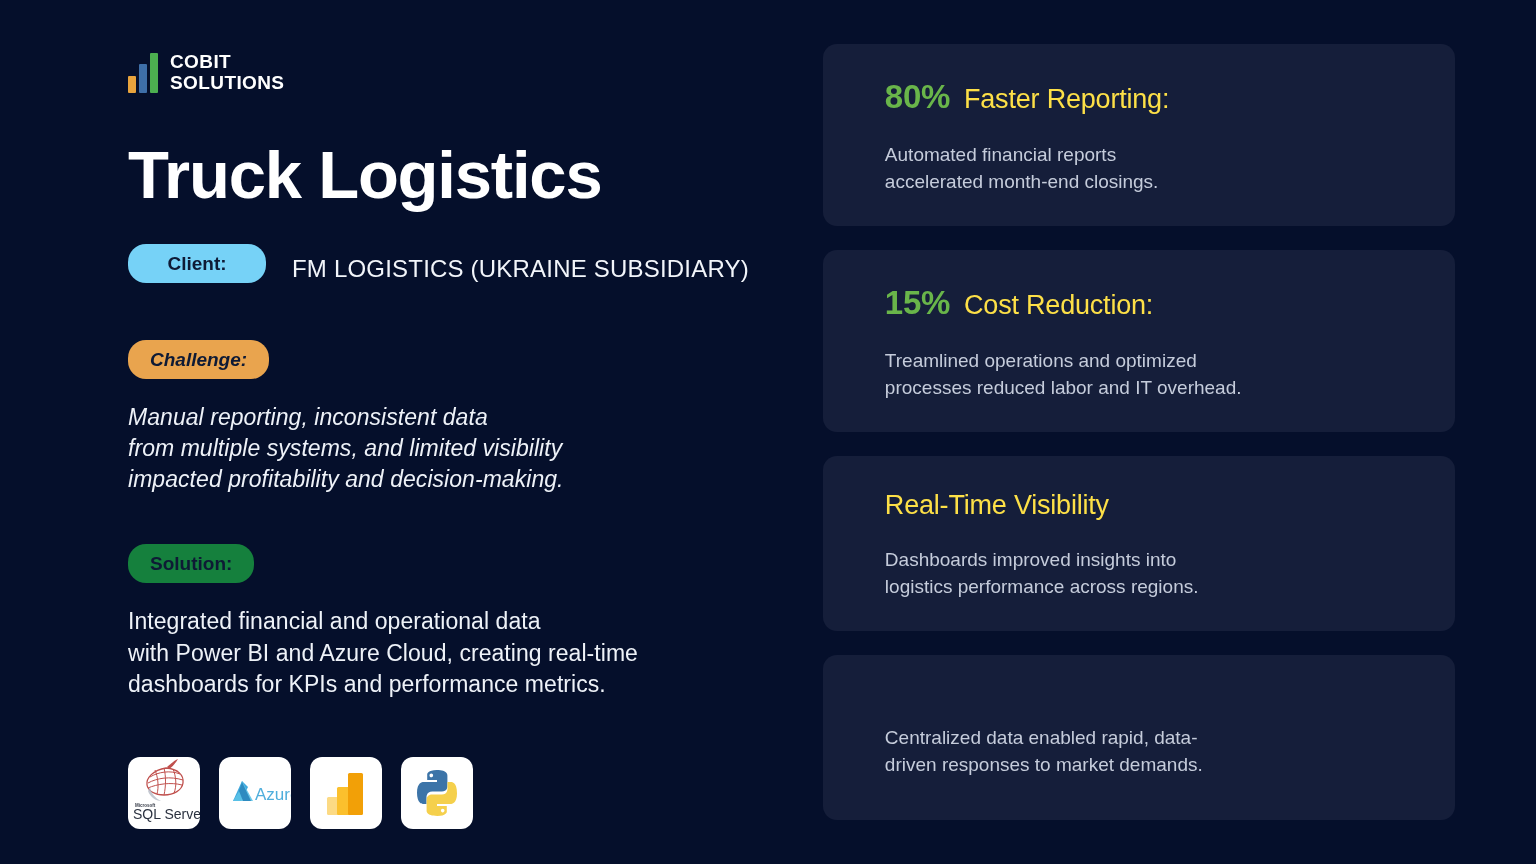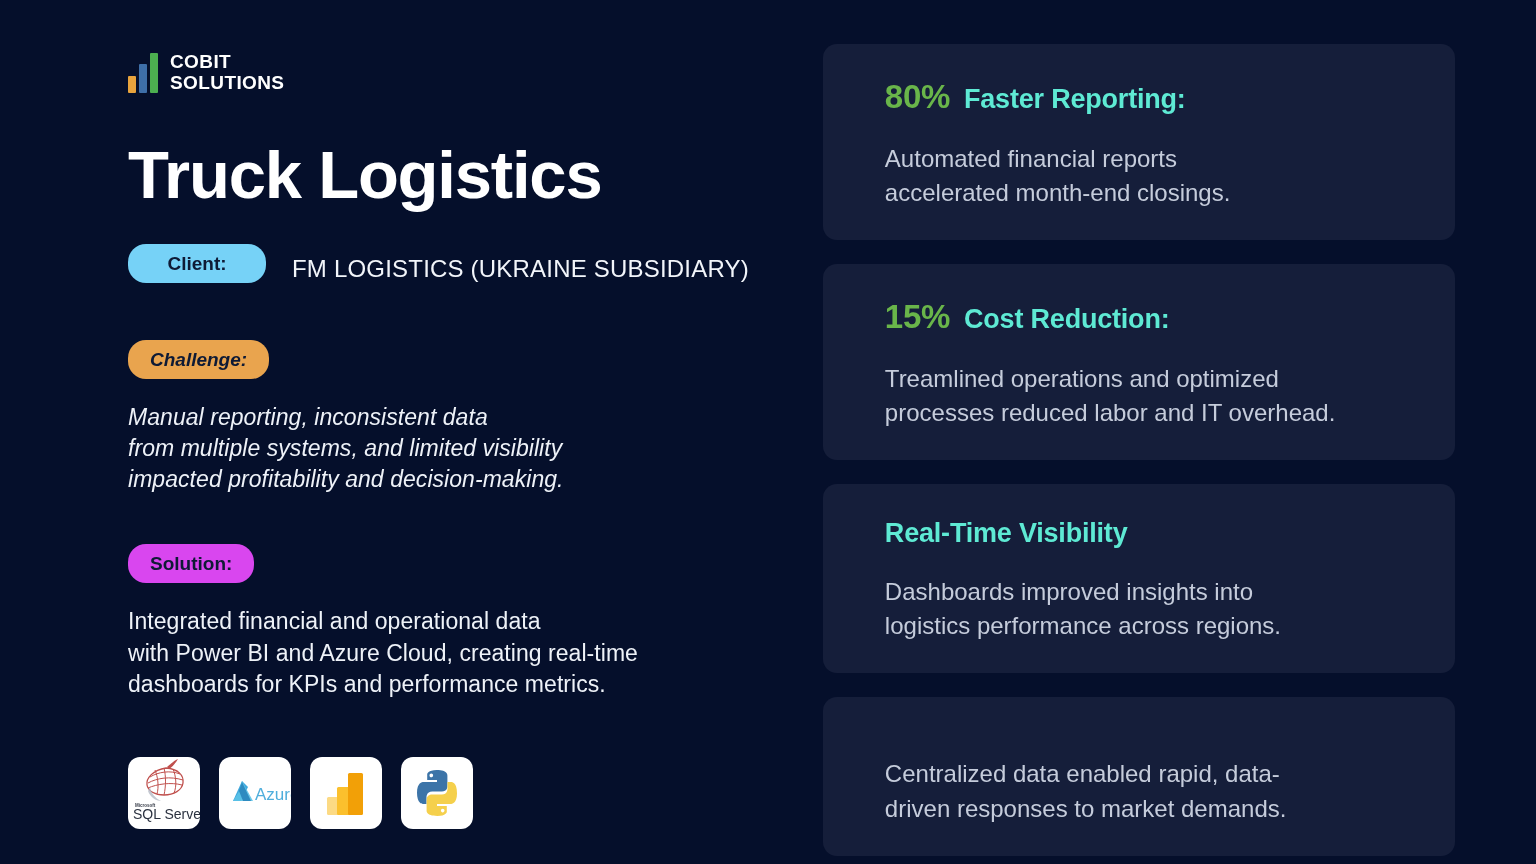--- a/index.html
+++ b/index.html
@@ -77,21 +77,21 @@
     border-radius: 18px;
     font-size: 19px;
     font-weight: bold;
     color: #0E1A35;
     padding: 10px 22px;
     line-height: 1;
     white-space: nowrap;
   }
   .badge.client    { background: #76D2F7; min-width: 138px; }
   .badge.challenge { background: #E9A44E; }
-  .badge.solution  { background: #d946ef; }
+  .badge.solution  { background: #15803d; }
 
   .client-row {
     margin-top: 34px;
     display: flex;
     align-items: flex-end;
     gap: 26px;
   }
   .client-value {
     font-size: 24px;
     color: #F2F5FA;
@@ -154,27 +154,27 @@
   }
   .card-metric {
     font-size: 33px;
     font-weight: bold;
     color: #69B54A;
     letter-spacing: -0.3px;
   }
   .card-metric:empty { display: none; }
   .card-title {
     font-size: 27px;
-    font-weight: bold;
-    color: #5eead4;
+    font-weight: normal;
+    color: #fde047;
     letter-spacing: -0.2px;
   }
   .card-desc {
     margin-top: 26px;
-    font-size: 24px;
+    font-size: 19px;
     line-height: 1.42;
     color: #C5CCDB;
   }
   .card-desc div { white-space: nowrap; }
 </style>
 </head>
 <body>
 
 <div class="slide">
 

